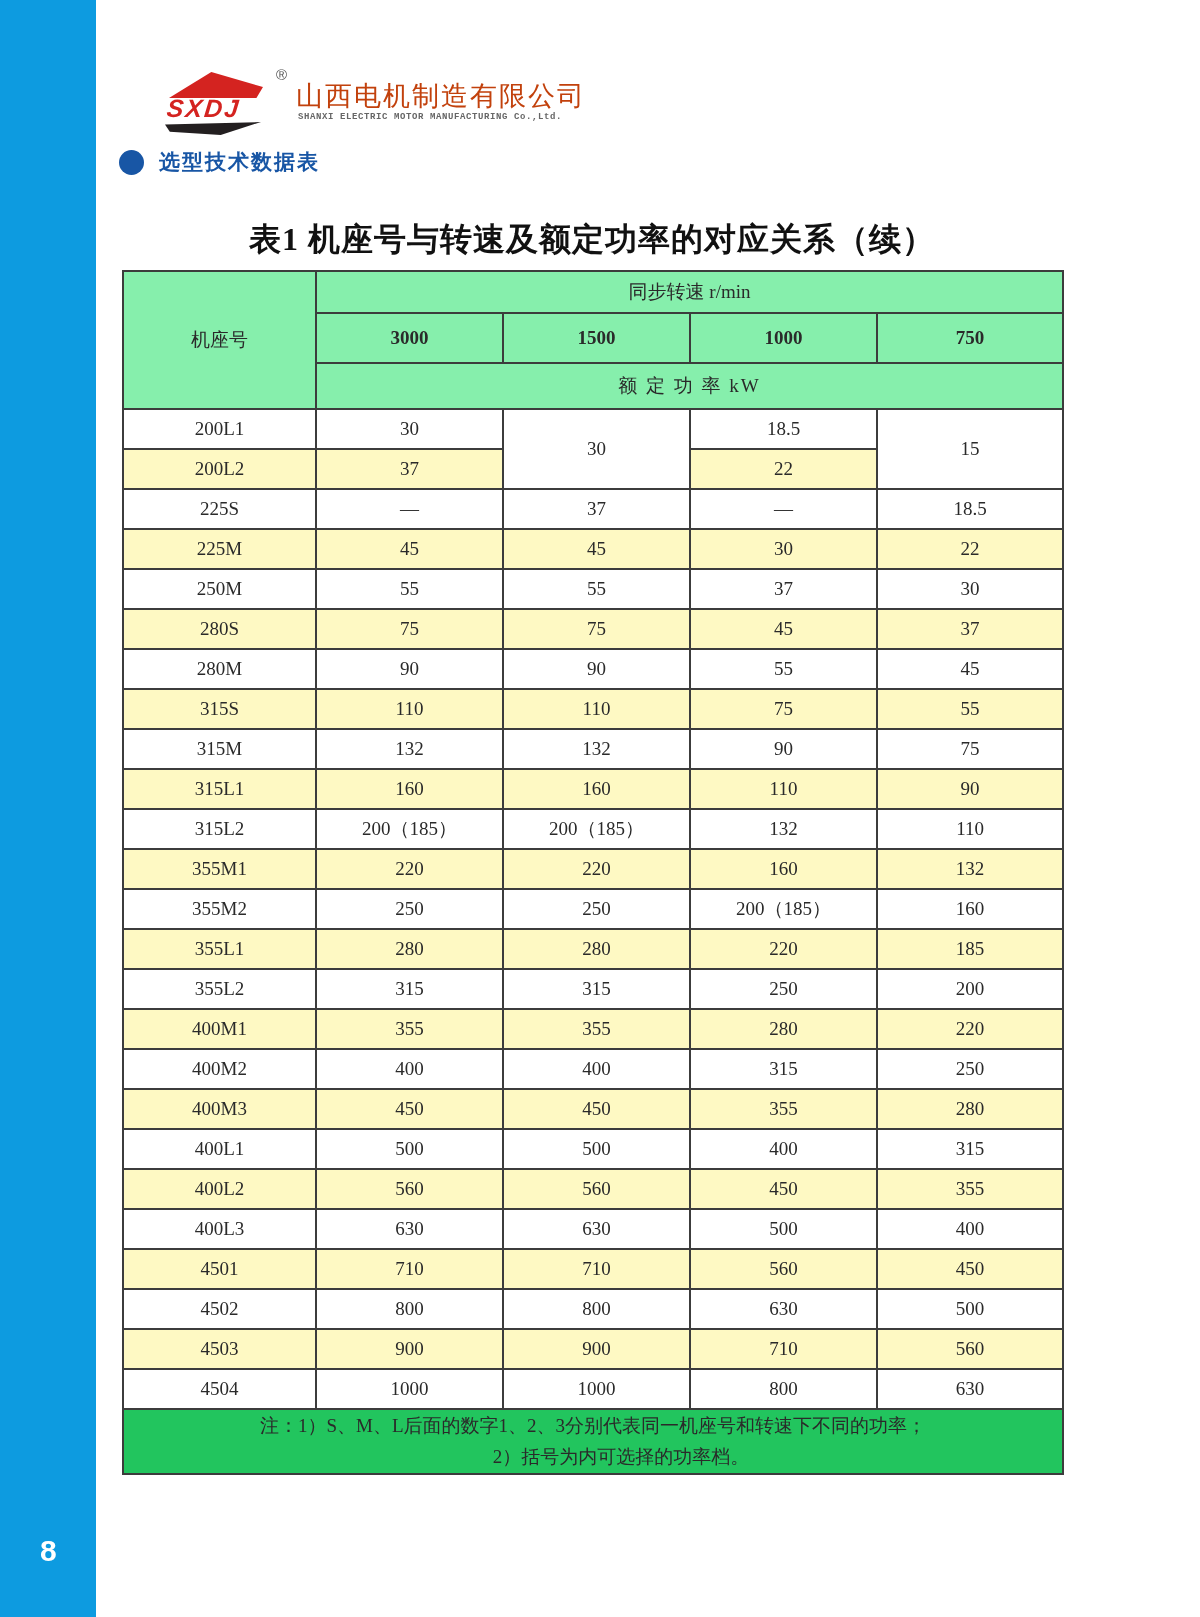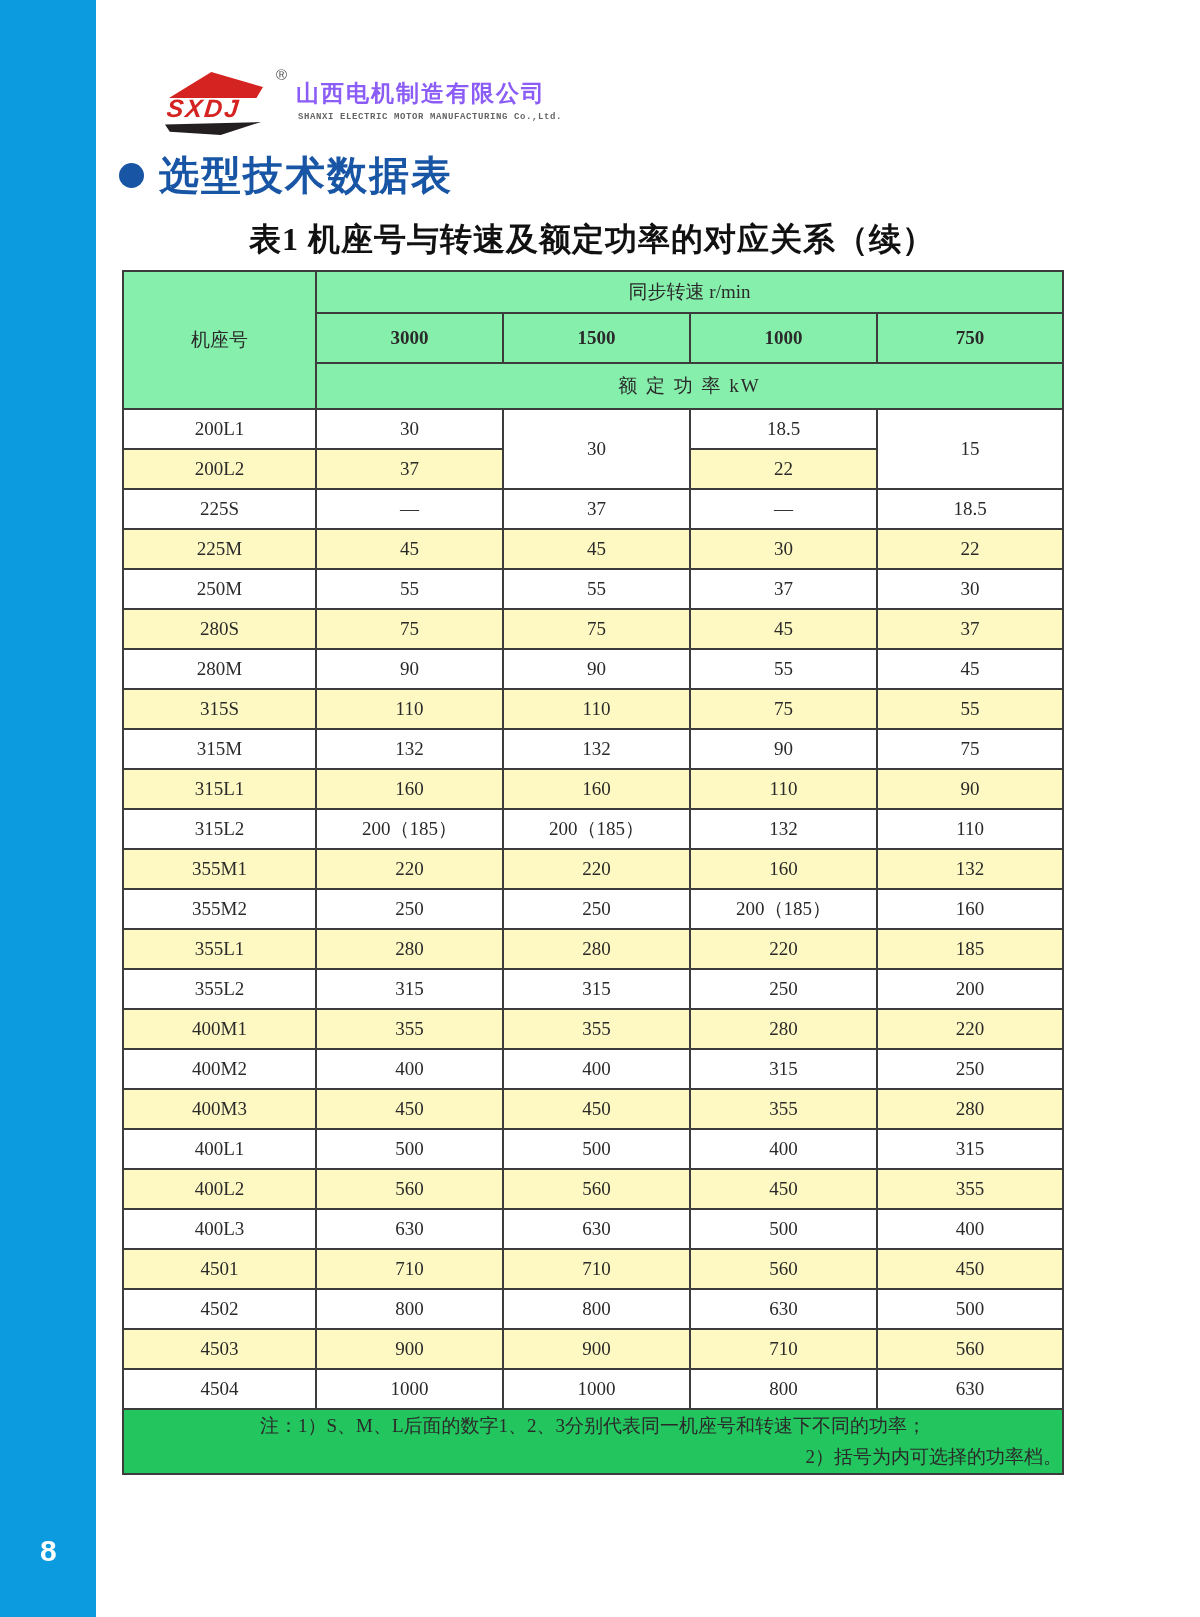--- a/index.html
+++ b/index.html
@@ -27,34 +27,34 @@
     position:absolute; left:2px; top:24px; font-style:italic; font-weight:800;
     font-size:25px; letter-spacing:2px; color:#d42320; transform:skewX(-6deg);
     font-family:"Liberation Sans", sans-serif; line-height:1;
   }
   .logo-swoosh {
     position:absolute; left:0px; top:50px; width:96px; height:13px; background:#231f20;
     clip-path:polygon(0 20%, 100% 0, 58% 100%, 5% 75%);
   }
   .logo-reg { position:absolute; left:276px; top:66px; font-size:15px; color:#555; }
   .company-cn {
-    position:absolute; left:296px; top:78px; font-size:23px; font-weight:700;
-    letter-spacing:2px; color:#8b5cf6;
+    position:absolute; left:296px; top:78px; font-size:27px; font-weight:400;
+    letter-spacing:2px; color:#c2410c;
   }
   .company-en {
     position:absolute; left:298px; top:112px; font-size:9px; letter-spacing:0.6px;
     color:#666; font-weight:bold;font-family:Liberation Mono, monospace;
   }
   
   .section-head {
     position:absolute; left:119px; top:148px; display:flex; align-items:center;
     gap:15px; color:#1856a5;
   }
   .bullet { width:25px; height:25px; border-radius:50%; background:#1856a5; }
-  .section-title { font-size:40px; font-weight:800; letter-spacing:2px; }
+  .section-title { font-size:21px; font-weight:800; letter-spacing:2px; }
   
   .table-title {
     position:absolute; left:122px; top:218px; width:940px; text-align:center;
     font-family:"Liberation Serif","DejaVu Serif",serif; font-size:32px;
     font-weight:600; color:#111; letter-spacing:1px;
   }
   
   table.main {
     position:absolute; left:122px; top:270px; width:940px;
     border-collapse:collapse; table-layout:fixed;
@@ -69,21 +69,21 @@
   tr.hr2 td { height:50px;font-weight:bold; }
   tr.hr3 td { height:46px; }
   td.pwr { letter-spacing:2px; }
   tr.row-alt td { background:#fef9c3; }
   tr.row-white td { background:#ffffff; }
   td.merged { background:#ffffff !important; }
   td.notes-cell {
     text-align:left; vertical-align:top; height:92px; padding:10px 8px;
     font-size:19px; line-height:1.65; color:#1d1d1d; background:#22c55e;
   }
-  .note-line2 { margin-left:56px;text-align:right; }
+  .note-line2 { margin-left:56px; }
 </style>
 </head>
 <body>
 
 <div class="sidebar"></div>
 <div class="page-num">8</div>
 
 <div class="logo-mark">
   <div class="logo-roof"></div>
   <div class="logo-sxdj">SXDJ</div>

